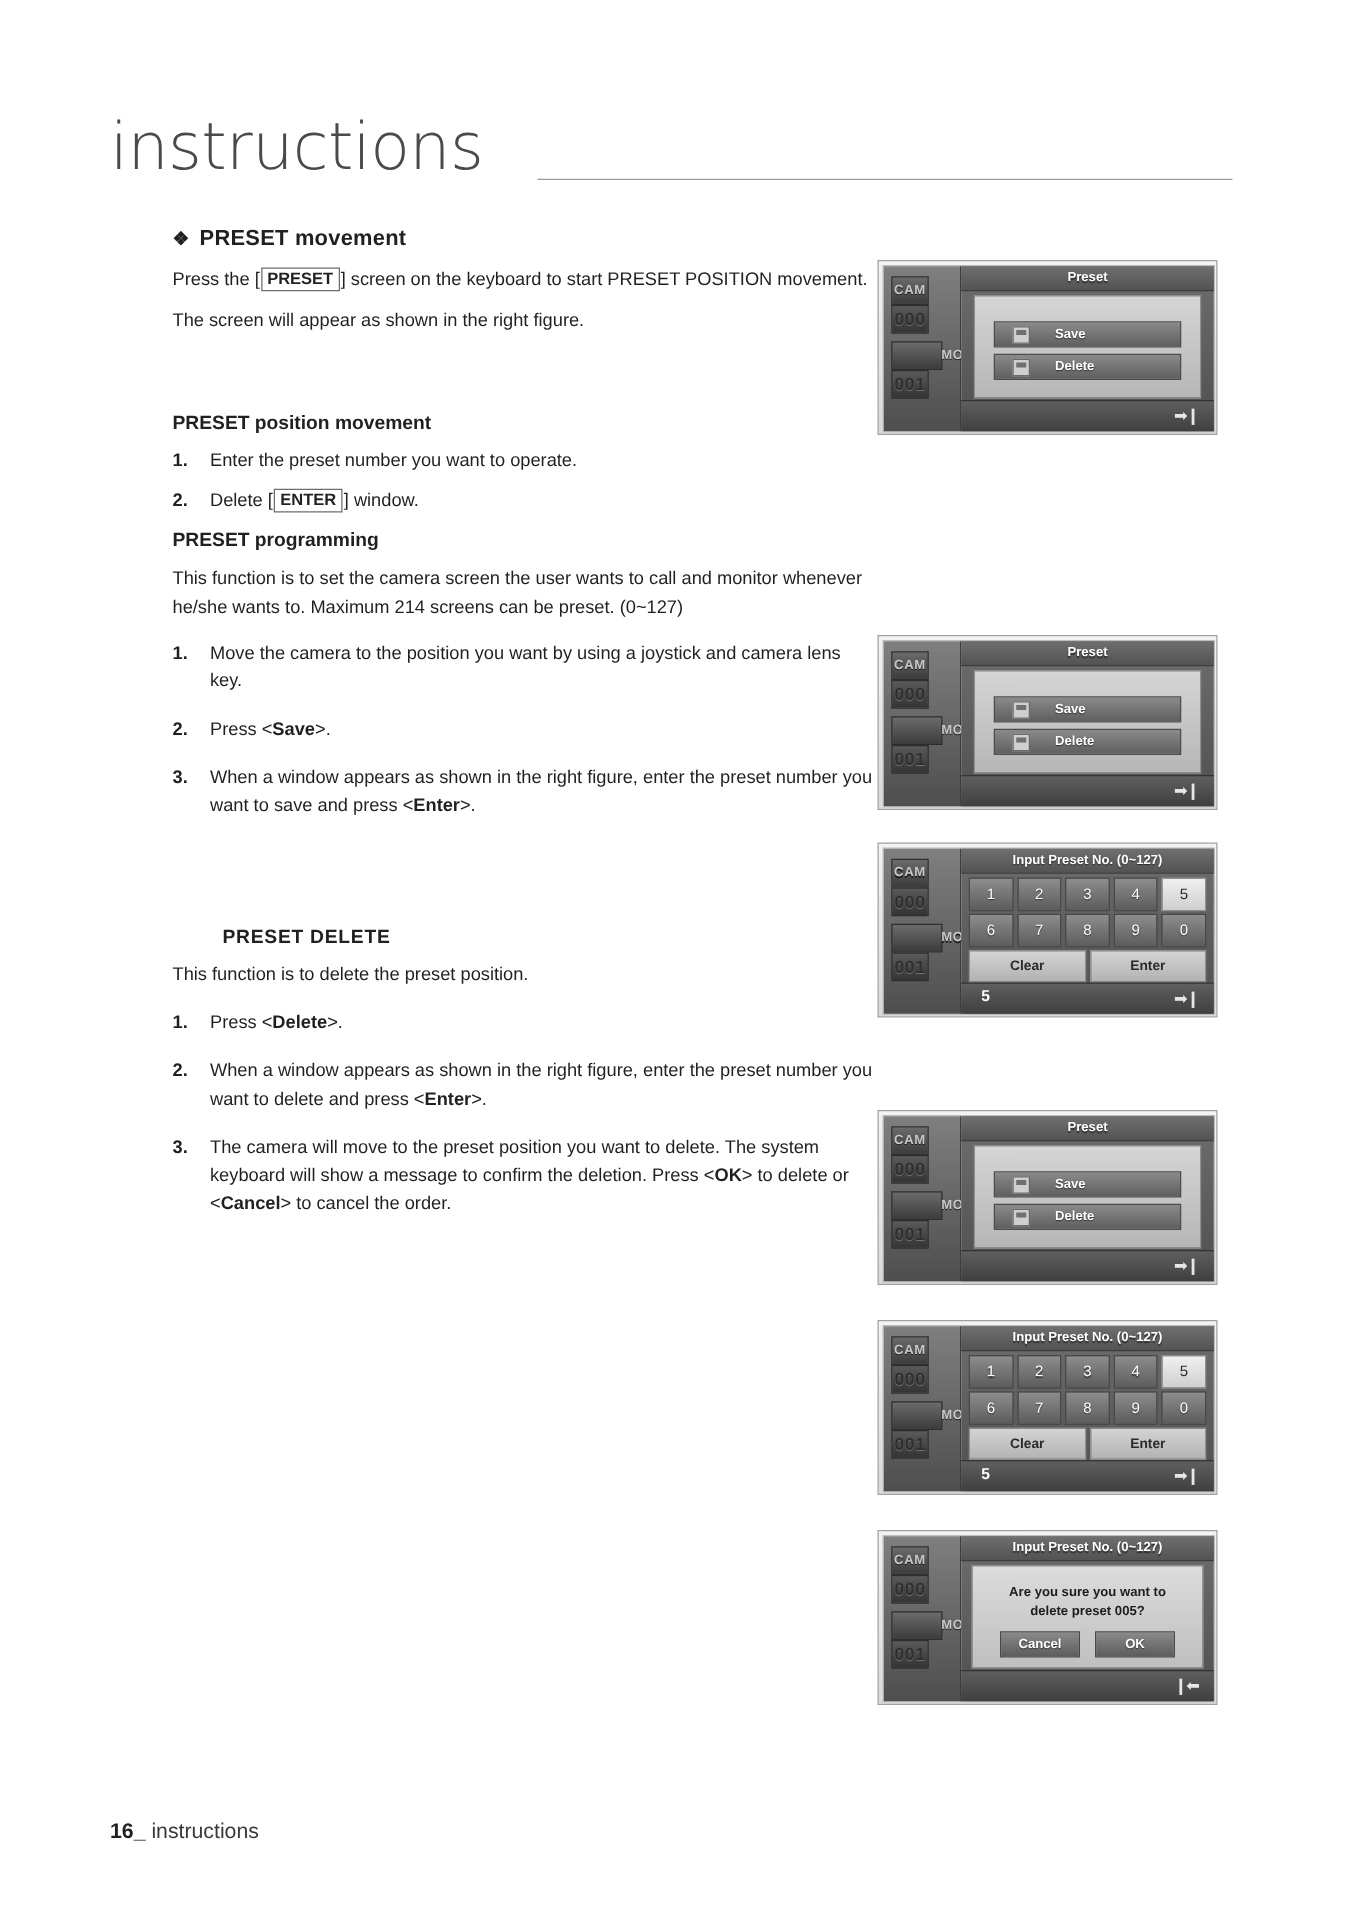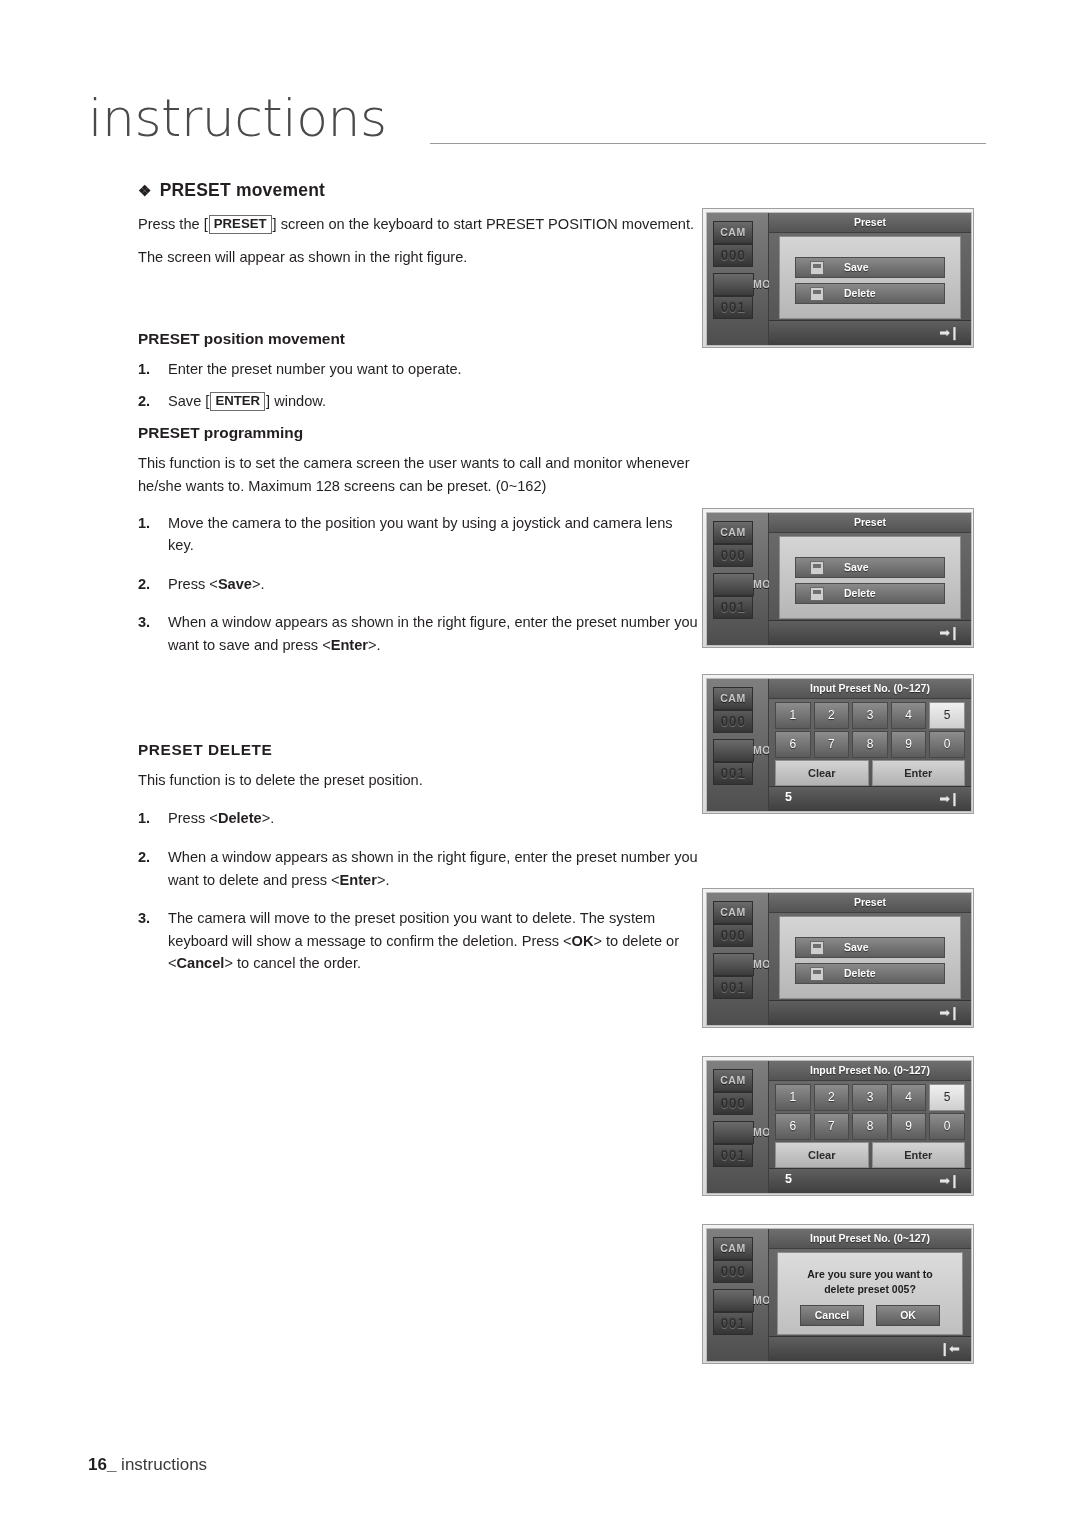--- a/index.html
+++ b/index.html
@@ -84,20 +84,21 @@
   }
   .b { font-weight: bold; }
 
   .sub-head {
     font-size: 15.4px;
     font-weight: bold;
     margin: 26px 0 10px 0;
   }
   .sub-head.caps {
     letter-spacing: 0.6px;
+    margin-left: 40px;
   }
 
   ol.steps {
     list-style: none;
     margin: 0;
     padding: 0;
   }
   ol.steps li {
     position: relative;
     padding-left: 30px;
@@ -147,21 +148,21 @@
     position: absolute;
     left: 0; top: 0;
     width: 62px; height: 100%;
     background: linear-gradient(#7f7f7f, #4e4e4e);
     box-sizing: border-box;
     border-right: 1px solid #3d3d3d;
   }
   .rail .cell {
     position: absolute;
     left: 6px;
-    width: 40px;
+    width: 30px;
     height: 23px;
     background: linear-gradient(#6b6b6b, #3c3c3c);
     border: 1px solid #2e2e2e;
     box-sizing: border-box;
     color: #c9c9c9;
     font-size: 10.5px;
     font-weight: bold;
     text-align: center;
     line-height: 21px;
     letter-spacing: 0.5px;
@@ -381,27 +382,27 @@
 
     <div class="sub-head" style="margin-top:62px;">PRESET position movement</div>
 
     <ol class="steps">
       <li>
         <span class="num">1.</span>
         <span>Enter the preset number you want to operate.</span>
       </li>
       <li>
         <span class="num">2.</span>
-        <span>Save [</span><span class="kbd">ENTER</span><span>] window.</span>
+        <span>Delete [</span><span class="kbd">ENTER</span><span>] window.</span>
       </li>
     </ol>
 
     <div class="sub-head" style="margin-top:12px;">PRESET programming</div>
 
-    <p class="body">This function is to set the camera screen the user wants to call and monitor whenever he/she wants to. Maximum 128 screens can be preset. (0~162)</p>
+    <p class="body">This function is to set the camera screen the user wants to call and monitor whenever he/she wants to. Maximum 214 screens can be preset. (0~127)</p>
 
     <ol class="steps" style="margin-top:14px;">
       <li>
         <span class="num">1.</span>
         <span>Move the camera to the position you want by using a joystick and camera lens key.</span>
       </li>
       <li style="margin-top:16px;">
         <span class="num">2.</span>
         <span>Press &lt;</span><span class="b">Save</span><span>&gt;.</span>
       </li>

